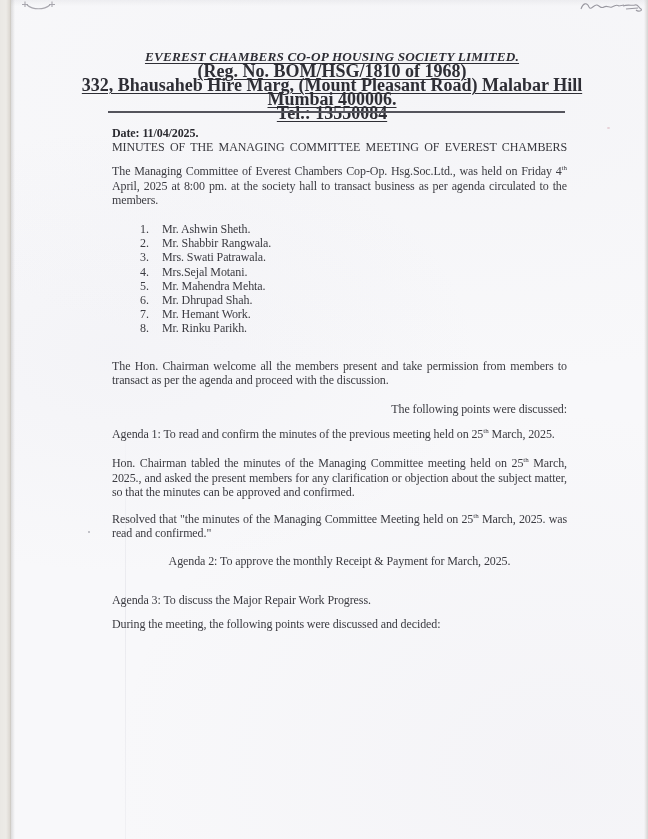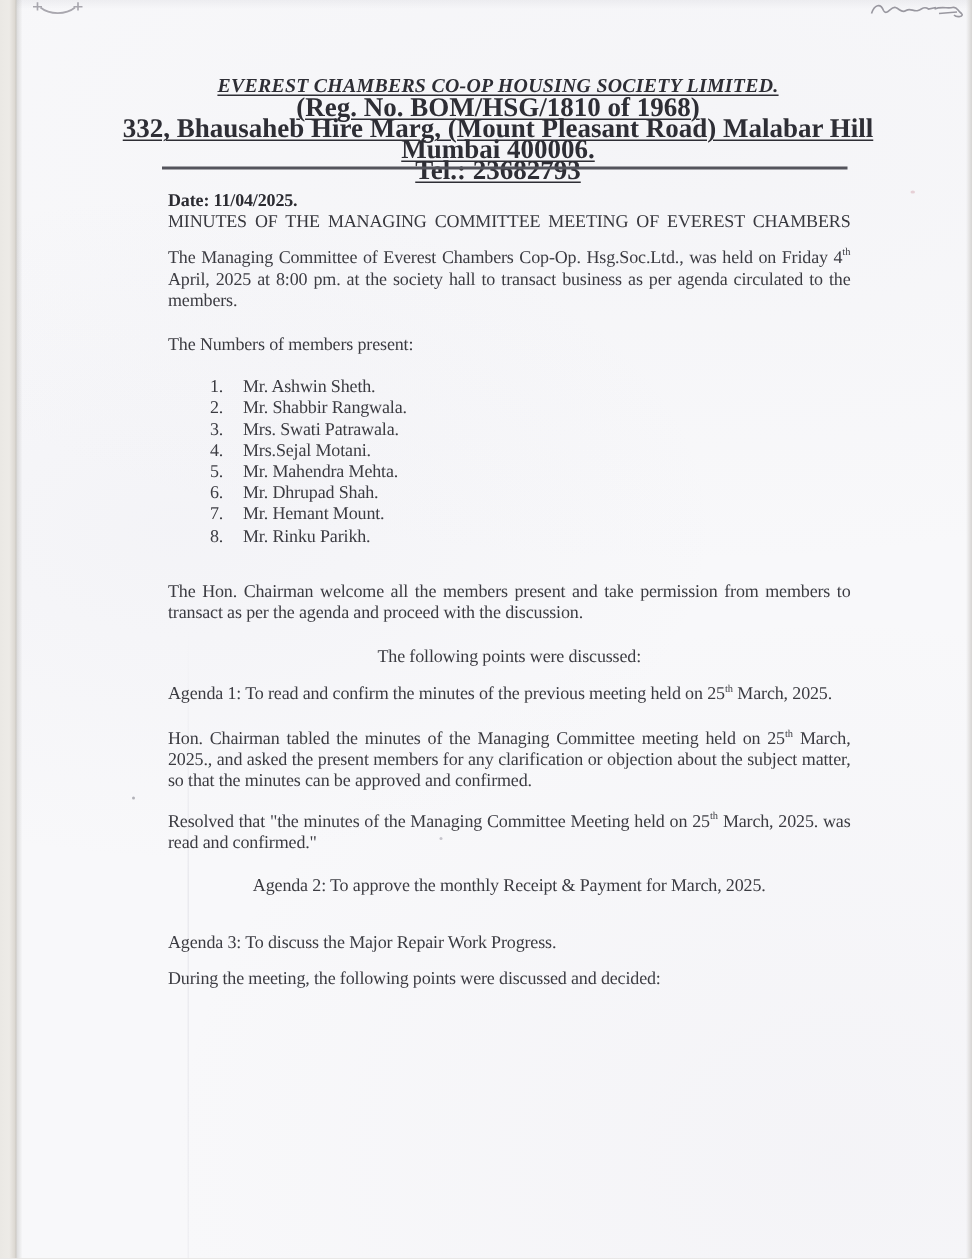--- a/index.html
+++ b/index.html
@@ -68,35 +68,34 @@
     </g>
   </svg>
   <div class="speck" style="left:88px; top:531px; width:2px; height:2px; background:#82828c; opacity:.6;"></div>
   <div class="speck" style="left:293px; top:558px; width:2px; height:2px; background:#9a98a4; opacity:.55;"></div>
   <div class="speck" style="left:607px; top:127px; width:3px; height:2px; background:#cf98a2; opacity:.4;"></div>
 
   <div class="header">
     <div class="h1"><span class="u">EVEREST CHAMBERS CO-OP HOUSING SOCIETY LIMITED.</span></div>
     <div class="h2"><span class="u">(Reg. No. BOM/HSG/1810 of 1968)</span></div>
     <div class="h3"><span class="u">332, Bhausaheb Hire Marg, (Mount Pleasant Road) Malabar Hill Mumbai 400006.</span></div>
-    <div class="h4"><span class="u">Tel.: 23682793</span></div>
+    <div class="h4"><span class="u">Tel.: 13550084</span></div>
   </div>
   <div class="rule"></div>
 
   <div class="content">
 
     <p class="date">Date: 11/04/2025.</p>
 
     <div class="title">
       <div class="jl">MINUTES OF THE MANAGING COMMITTEE MEETING OF EVEREST CHAMBERS</div>
     </div>
 
     <p style="margin-bottom:15px;">The Managing Committee of Everest Chambers Cop-Op. Hsg.Soc.Ltd., was held on Friday 4<sup>th</sup> April, 2025 at 8:00 pm. at the society hall to transact business as per agenda circulated to the members.</p>
 
-    <p style="margin-bottom:14px; text-align:left;">The Numbers of members present:</p>
 
     <div class="member-list">
       <div class="member-row">
         <span class="m-num">1.</span>
         <span>Mr. Ashwin Sheth.</span>
       </div>
       <div class="member-row">
         <span class="m-num">2.</span>
         <span>Mr. Shabbir Rangwala.</span>
       </div>
@@ -111,31 +110,31 @@
       <div class="member-row">
         <span class="m-num">5.</span>
         <span>Mr. Mahendra Mehta.</span>
       </div>
       <div class="member-row">
         <span class="m-num">6.</span>
         <span>Mr. Dhrupad Shah.</span>
       </div>
       <div class="member-row">
         <span class="m-num">7.</span>
-        <span>Mr. Hemant Mount.</span>
+        <span>Mr. Hemant Work.</span>
       </div>
       <div class="member-row">
         <span class="m-num">8.</span>
         <span>Mr. Rinku Parikh.</span>
       </div>
     </div>
 
     <p style="margin-bottom:15px;">The Hon. Chairman welcome all the members present and take permission from members to transact as per the agenda and proceed with the discussion.</p>
 
-    <p style="margin-bottom:11px; text-align:center;">The following points were discussed:</p>
+    <p style="margin-bottom:11px; text-align:right;">The following points were discussed:</p>
 
     <p style="margin-bottom:15px;">Agenda 1: To read and confirm the minutes of the previous meeting held on 25<sup>th</sup> March, 2025.</p>
 
     <p style="margin-bottom:13px;">Hon. Chairman tabled the minutes of the Managing Committee meeting held on 25<sup>th</sup> March, 2025., and asked the present members for any clarification or objection about the subject matter, so that the minutes can be approved and confirmed.</p>
 
     <p style="margin-bottom:14px;">Resolved that "the minutes of the Managing Committee Meeting held on 25<sup>th</sup> March, 2025. was read and confirmed."</p>
 
     <p style="margin-bottom:24px; text-align:center;">Agenda 2: To approve the monthly Receipt &amp; Payment for March, 2025.</p>
 
 

